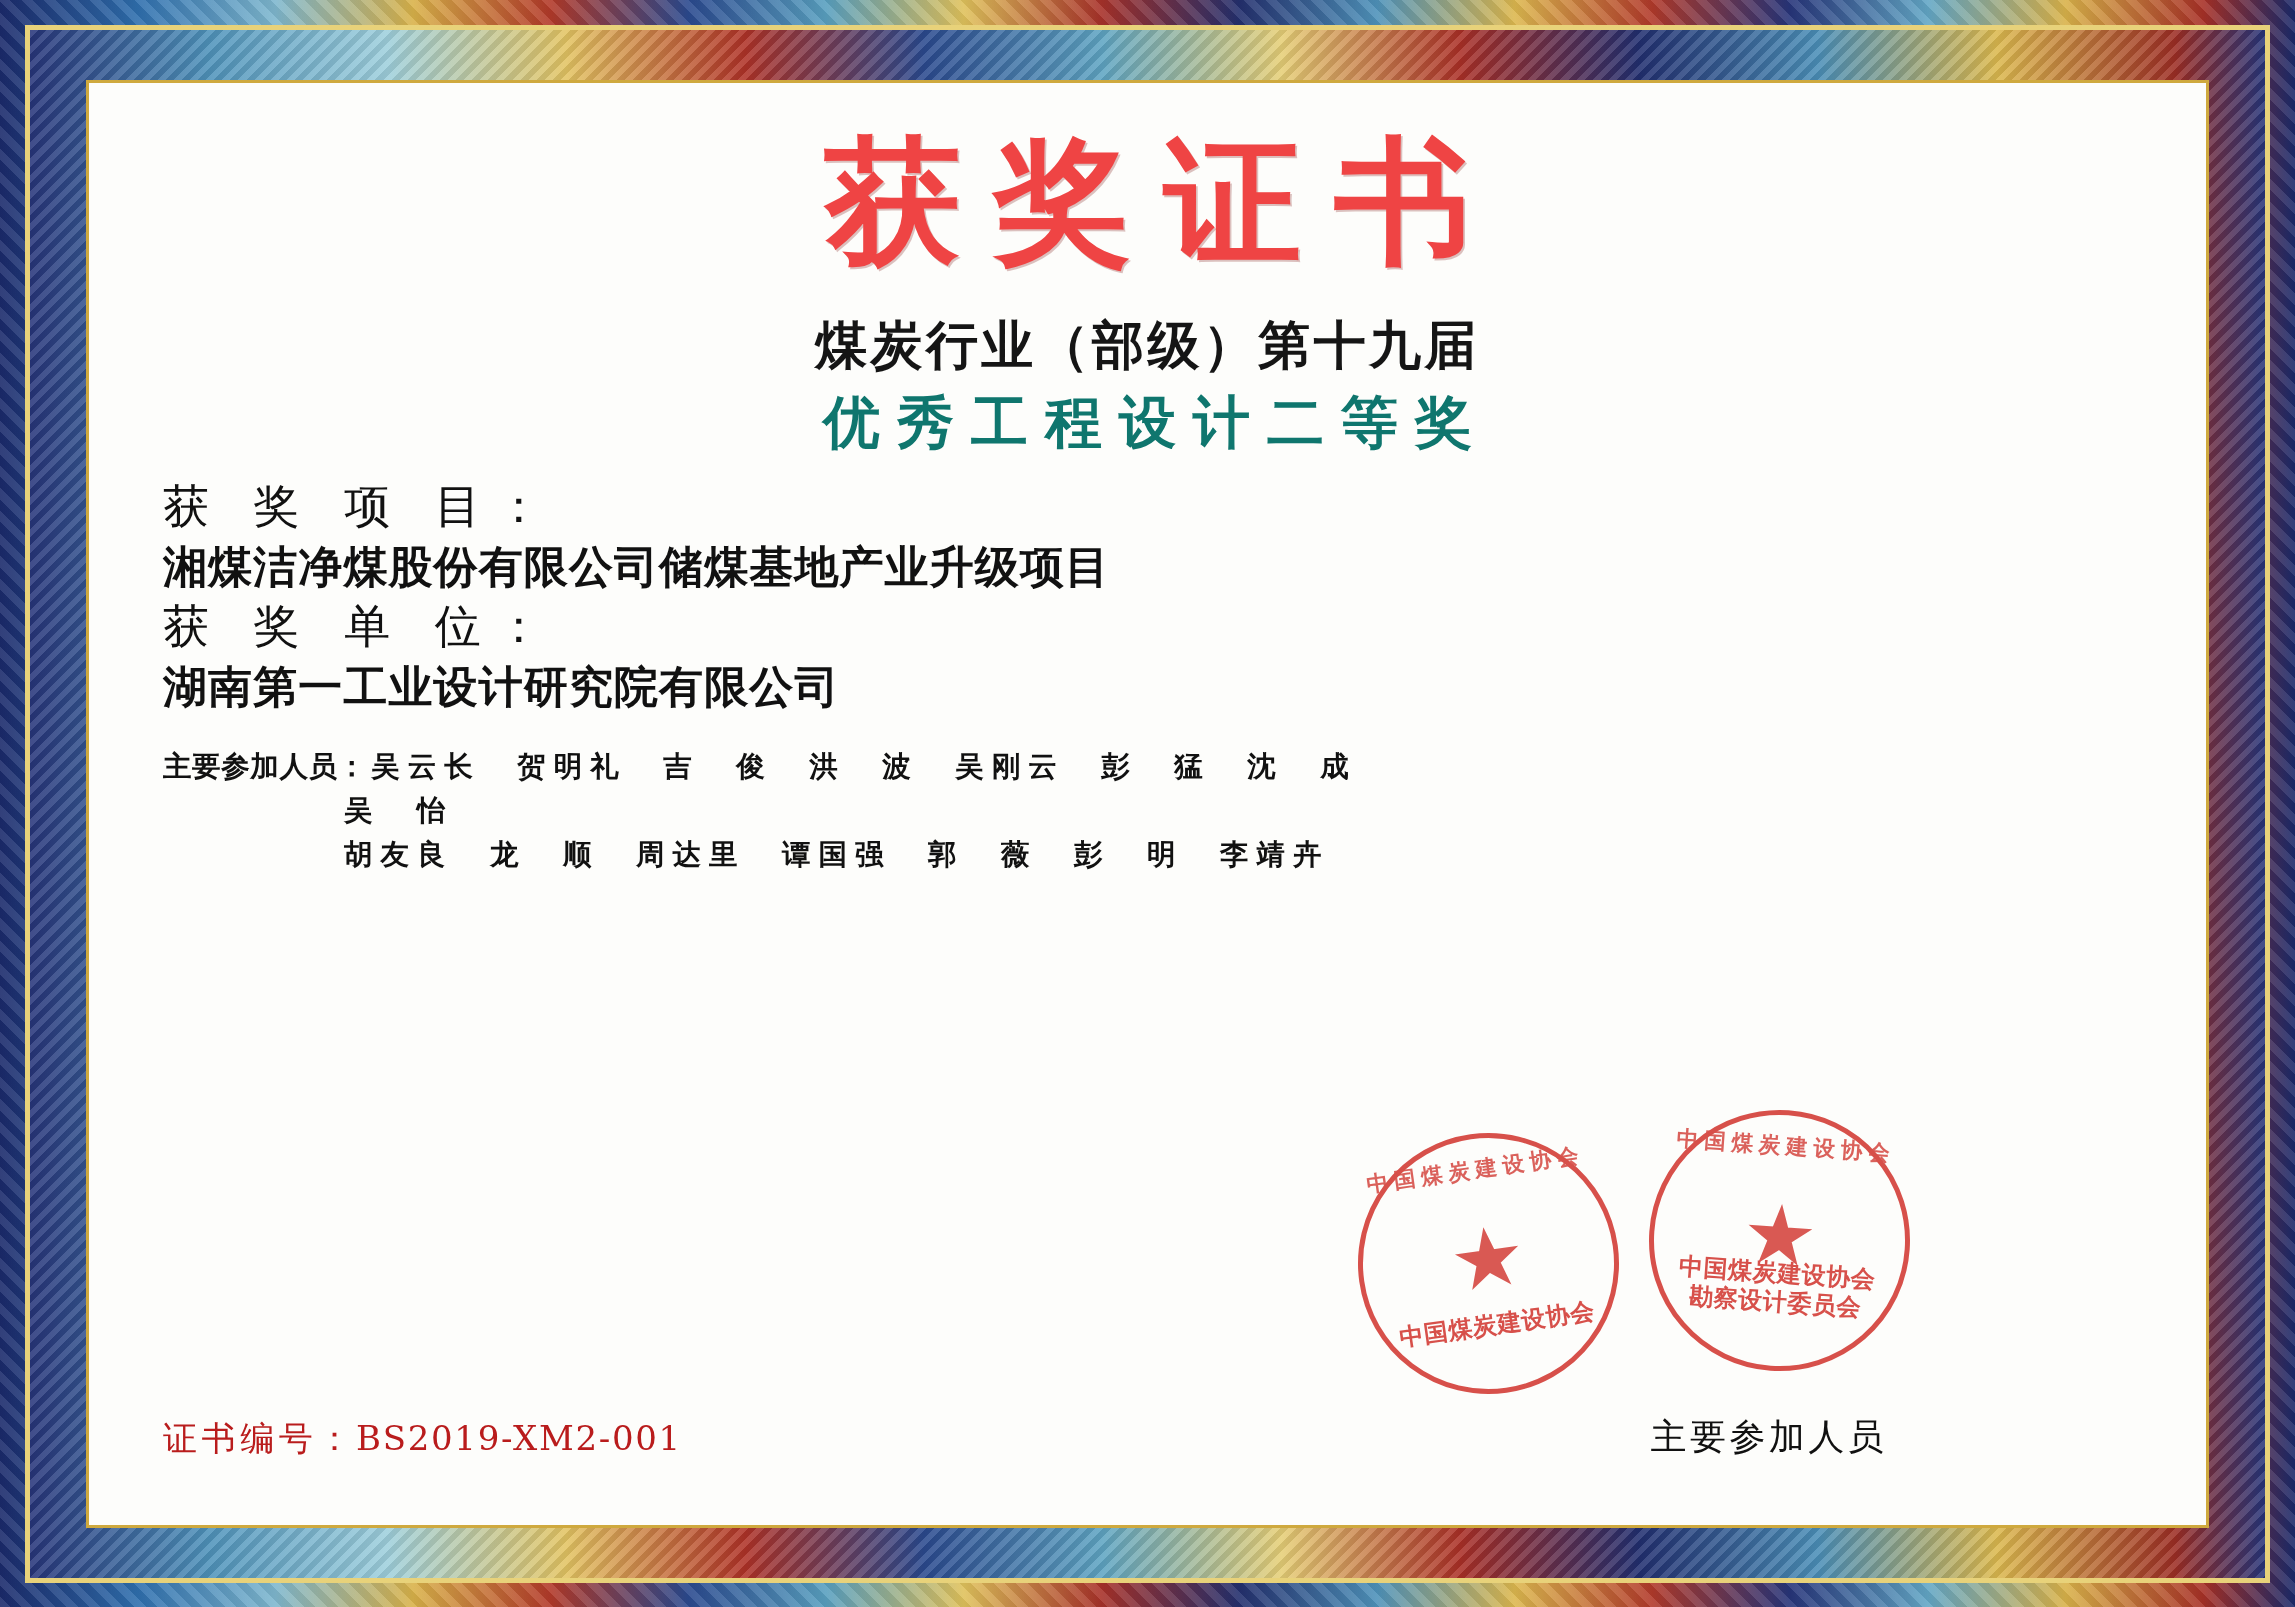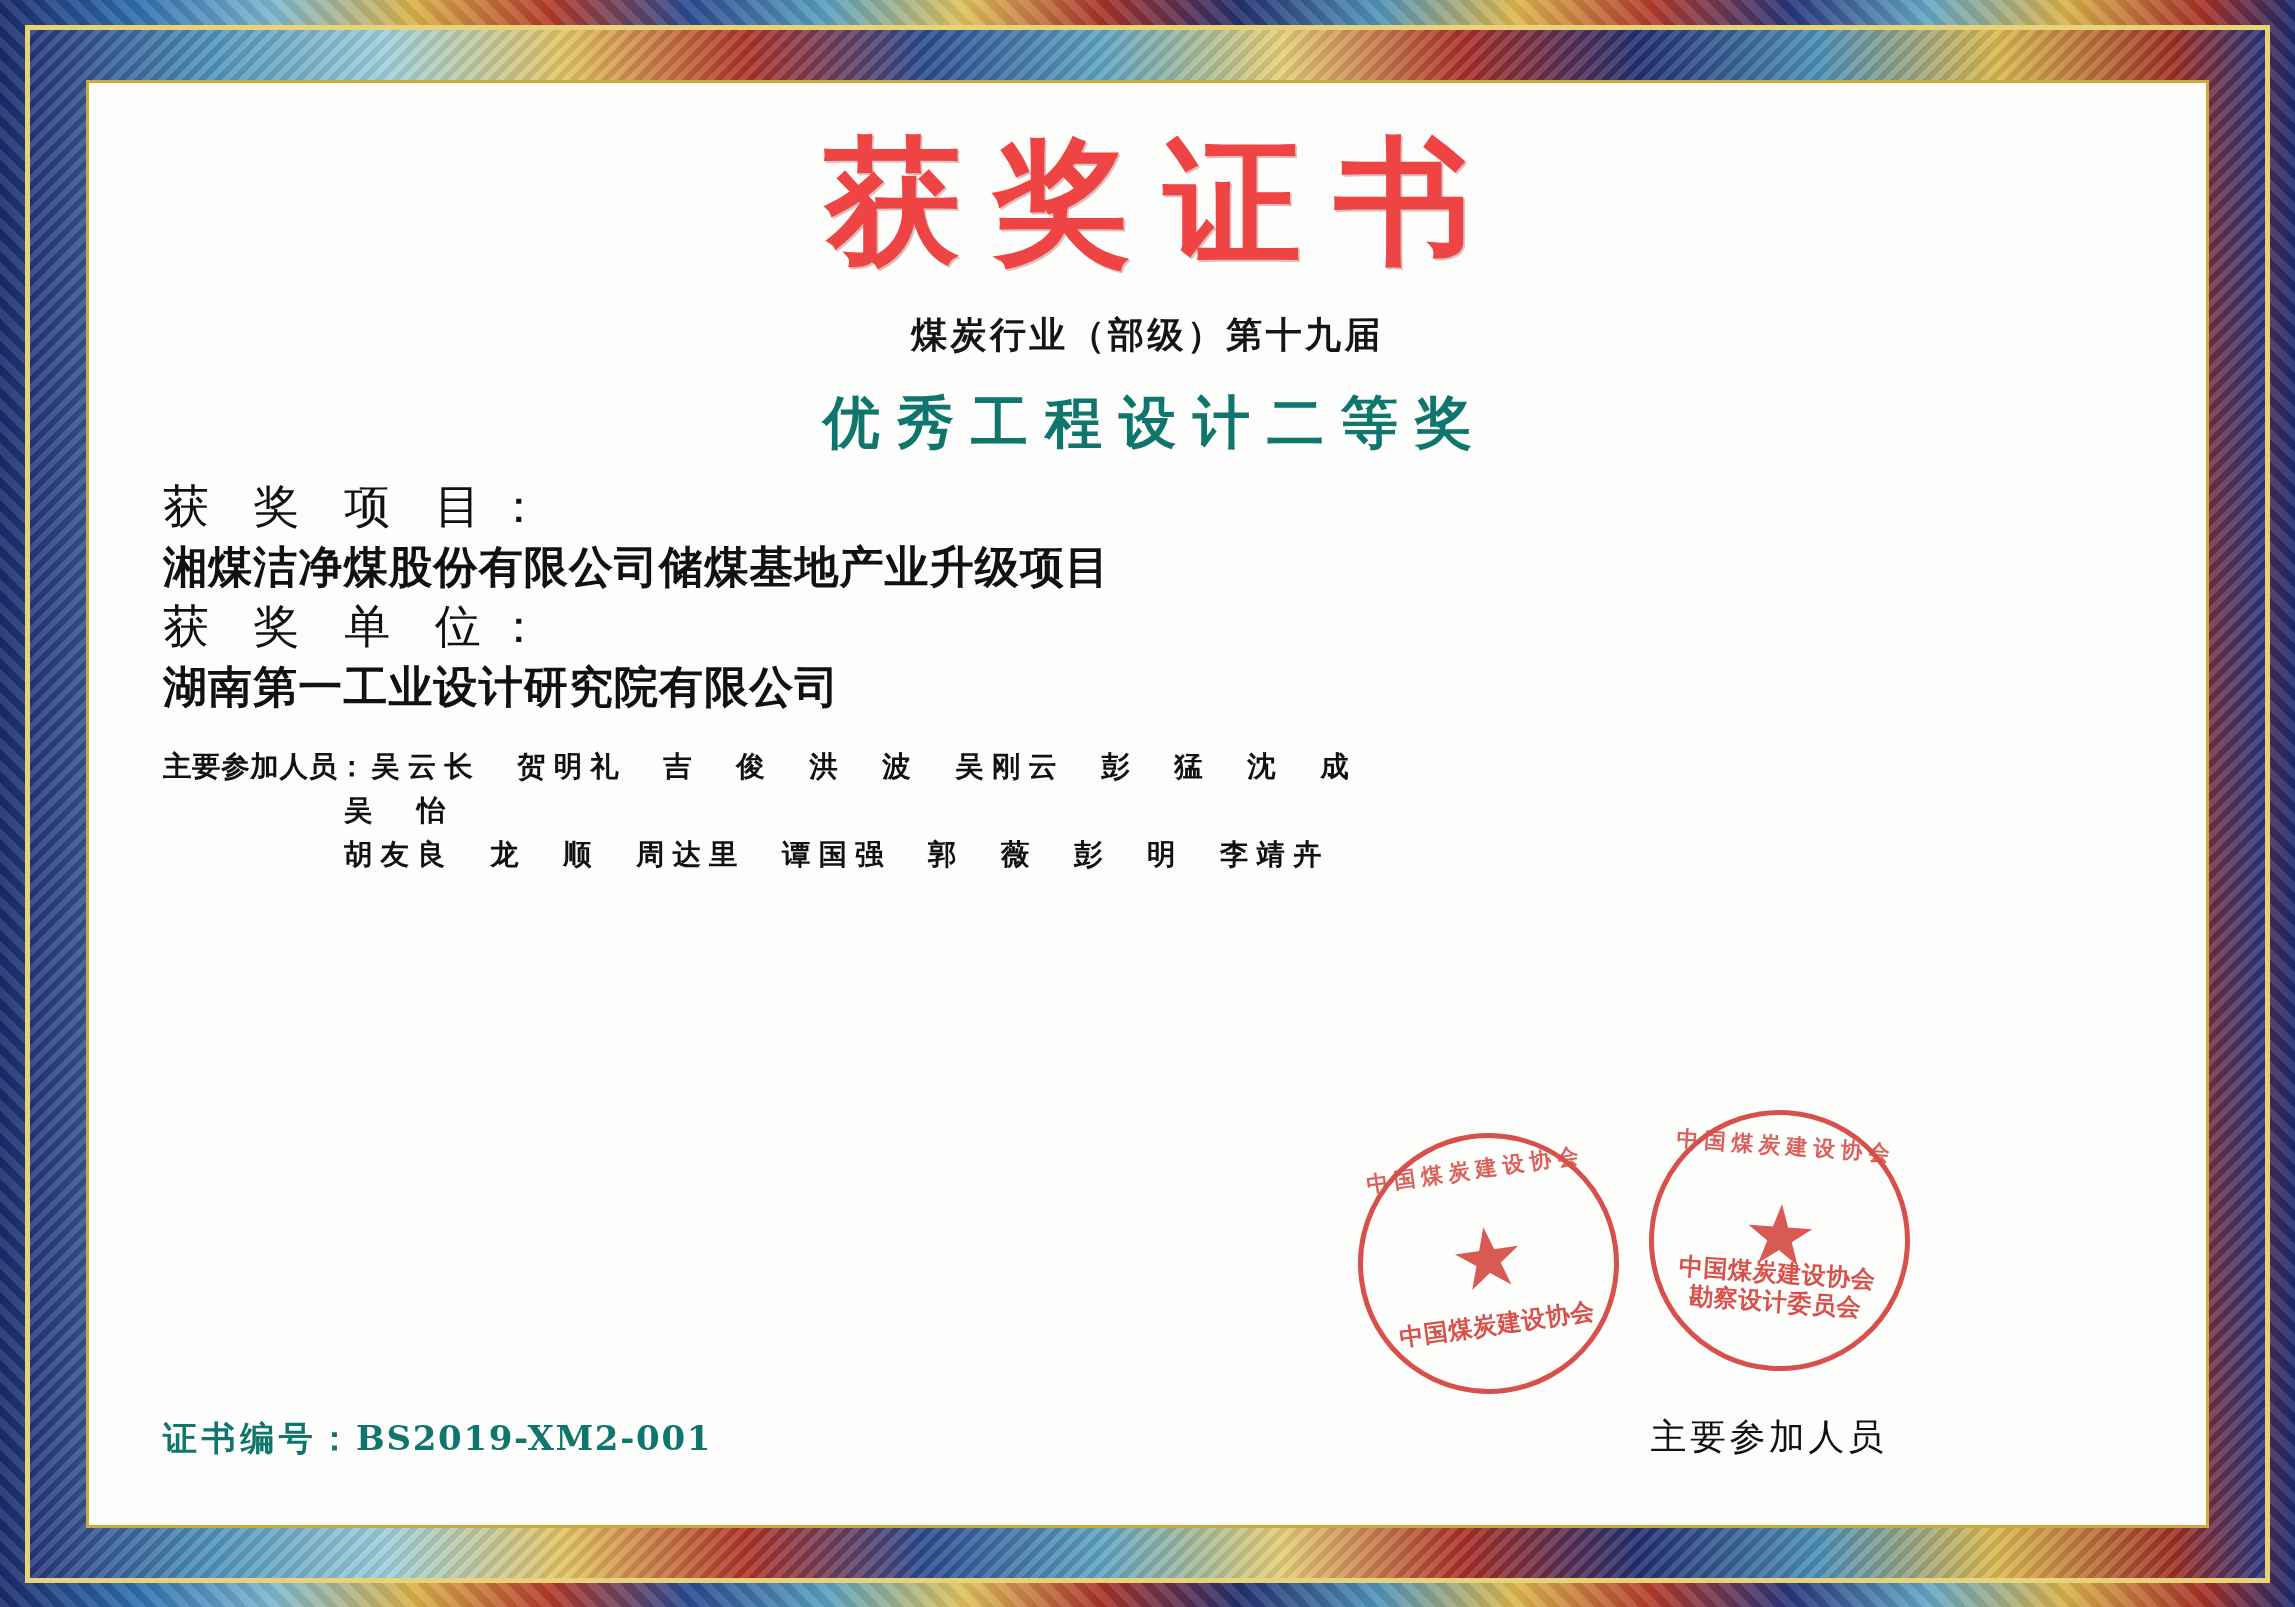--- a/index.html
+++ b/index.html
@@ -85,21 +85,21 @@
   }
 
   .subtitle-1 {
     position: absolute;
     left: 0; right: 0;
     top: 228px;
     text-align: center;
     color: #151515;
     font-family: "DejaVu Serif", serif;
     font-weight: bold;
-    font-size: 36px;
+    font-size: 52px;
     letter-spacing: 3.4px;
   }
 
   .subtitle-2 {
     position: absolute;
     left: 0; right: 0;
     top: 302px;
     text-align: center;
     color: #0f766e;
     font-family: "DejaVu Serif", serif;
@@ -166,24 +166,23 @@
     margin-left: 181px;
   }
 
   
   .cert-no {
     position: absolute;
     left: 74px;
     bottom: 63px;
     font-family: "DejaVu Serif", serif;
     font-size: 34px;
-    color: #0f766e;
+    color: #b91c1c;
     letter-spacing: 1.1px;
     white-space: nowrap;
-    font-weight: bold;
   }
   .cert-no .cn-label { letter-spacing: 4.6px; }
   .cert-no .cn-value { letter-spacing: 1.7px; }
 
   
   .issue-date {
     position: absolute;
     right: 319px;
     bottom: 63px;
     font-family: "DejaVu Serif", serif;

